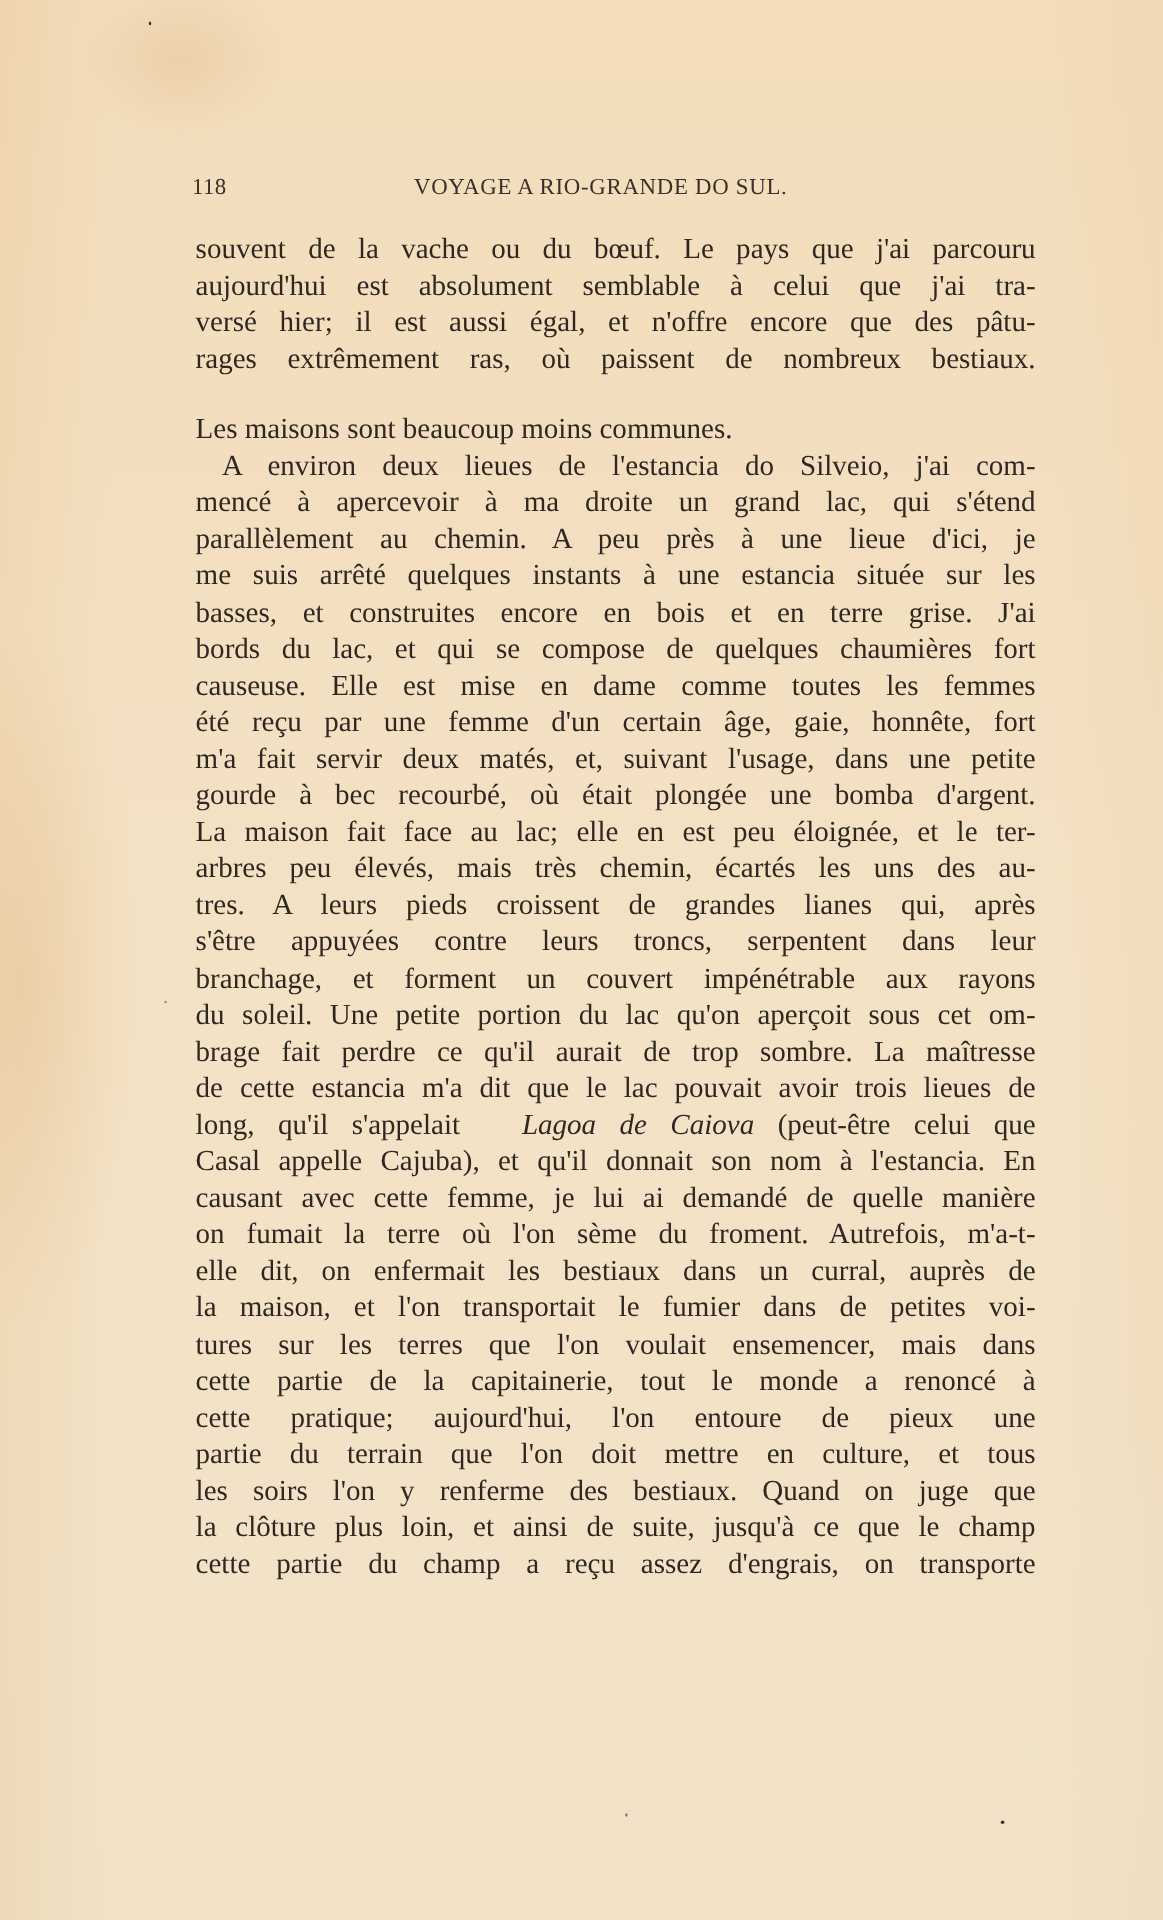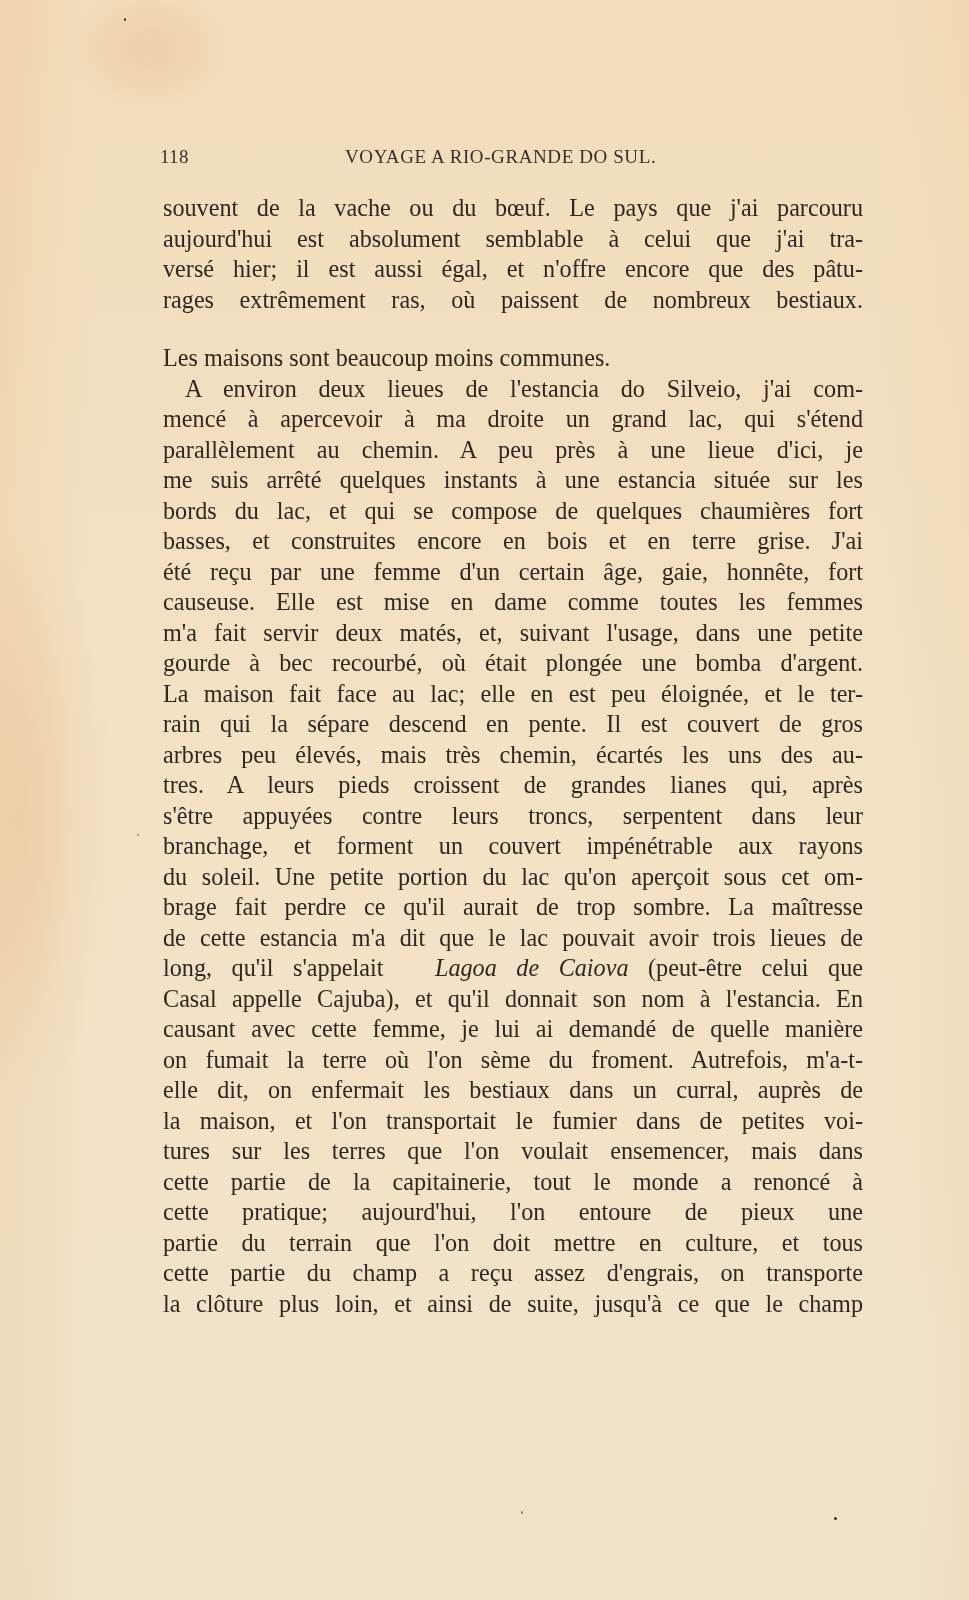--- a/index.html
+++ b/index.html
@@ -98,48 +98,48 @@
     <span class="line">souvent de la vache ou du bœuf. Le pays que j'ai parcouru</span>
     <span class="line">aujourd'hui est absolument semblable à celui que j'ai tra-</span>
     <span class="line">versé hier; il est aussi égal, et n'offre encore que des pâtu-</span>
     <span class="line">rages extrêmement ras, où paissent de nombreux bestiaux.</span>
     <span class="line last">Les maisons sont beaucoup moins communes.</span>
 
     <span class="line indent">A environ deux lieues de l'estancia do Silveio, j'ai com-</span>
     <span class="line">mencé à apercevoir à ma droite un grand lac, qui s'étend</span>
     <span class="line">parallèlement au chemin. A peu près à une lieue d'ici, je</span>
     <span class="line">me suis arrêté quelques instants à une estancia située sur les</span>
+    <span class="line">basses, et construites encore en bois et en terre grise. J'ai</span>
     <span class="line">bords du lac, et qui se compose de quelques chaumières fort</span>
-    <span class="line">basses, et construites encore en bois et en terre grise. J'ai</span>
+    <span class="line">causeuse. Elle est mise en dame comme toutes les femmes</span>
     <span class="line">été reçu par une femme d'un certain âge, gaie, honnête, fort</span>
-    <span class="line">causeuse. Elle est mise en dame comme toutes les femmes</span>
     <span class="line">m'a fait servir deux matés, et, suivant l'usage, dans une petite</span>
     <span class="line">gourde à bec recourbé, où était plongée une bomba d'argent.</span>
     <span class="line">La maison fait face au lac; elle en est peu éloignée, et le ter-</span>
-    <span class="line">rain qui la sépare descend en pente. Il est couvert de gros</span>
     <span class="line">arbres peu élevés, mais très chemin, écartés les uns des au-</span>
     <span class="line">tres. A leurs pieds croissent de grandes lianes qui, après</span>
     <span class="line">s'être appuyées contre leurs troncs, serpentent dans leur</span>
     <span class="line">branchage, et forment un couvert impénétrable aux rayons</span>
     <span class="line">du soleil. Une petite portion du lac qu'on aperçoit sous cet om-</span>
     <span class="line">brage fait perdre ce qu'il aurait de trop sombre. La maîtresse</span>
     <span class="line">de cette estancia m'a dit que le lac pouvait avoir trois lieues de</span>
 
     <span class="line"><span>long, qu'il s'appelait </span><span class="italic">Lagoa de Caiova</span><span> (peut-être celui que</span></span>
 
     <span class="line">Casal appelle Cajuba), et qu'il donnait son nom à l'estancia. En</span>
     <span class="line">causant avec cette femme, je lui ai demandé de quelle manière</span>
     <span class="line">on fumait la terre où l'on sème du froment. Autrefois, m'a-t-</span>
     <span class="line">elle dit, on enfermait les bestiaux dans un curral, auprès de</span>
     <span class="line">la maison, et l'on transportait le fumier dans de petites voi-</span>
     <span class="line">tures sur les terres que l'on voulait ensemencer, mais dans</span>
     <span class="line">cette partie de la capitainerie, tout le monde a renoncé à</span>
     <span class="line">cette pratique; aujourd'hui, l'on entoure de pieux une</span>
     <span class="line">partie du terrain que l'on doit mettre en culture, et tous</span>
+    <span class="line">les soirs l'on y renferme des bestiaux. Quand on juge que</span>
+    <span class="line">la clôture plus loin, et ainsi de suite, jusqu'à ce que le champ</span>
     <span class="line">cette partie du champ a reçu assez d'engrais, on transporte</span>
-    <span class="line">la clôture plus loin, et ainsi de suite, jusqu'à ce que le champ</span>
   </div>
 
   <span class="speck" style="left:124px;top:18px;width:2px;height:3px;"></span>
   <span class="speck" style="left:834px;top:1517px;width:3px;height:3px;"></span>
   <span class="speck" style="left:521px;top:1511px;width:2px;height:3px;opacity:0.6;"></span>
   <span class="speck" style="left:137px;top:834px;width:2px;height:2px;opacity:0.5;"></span>
 </div>
 
 </body></html>

